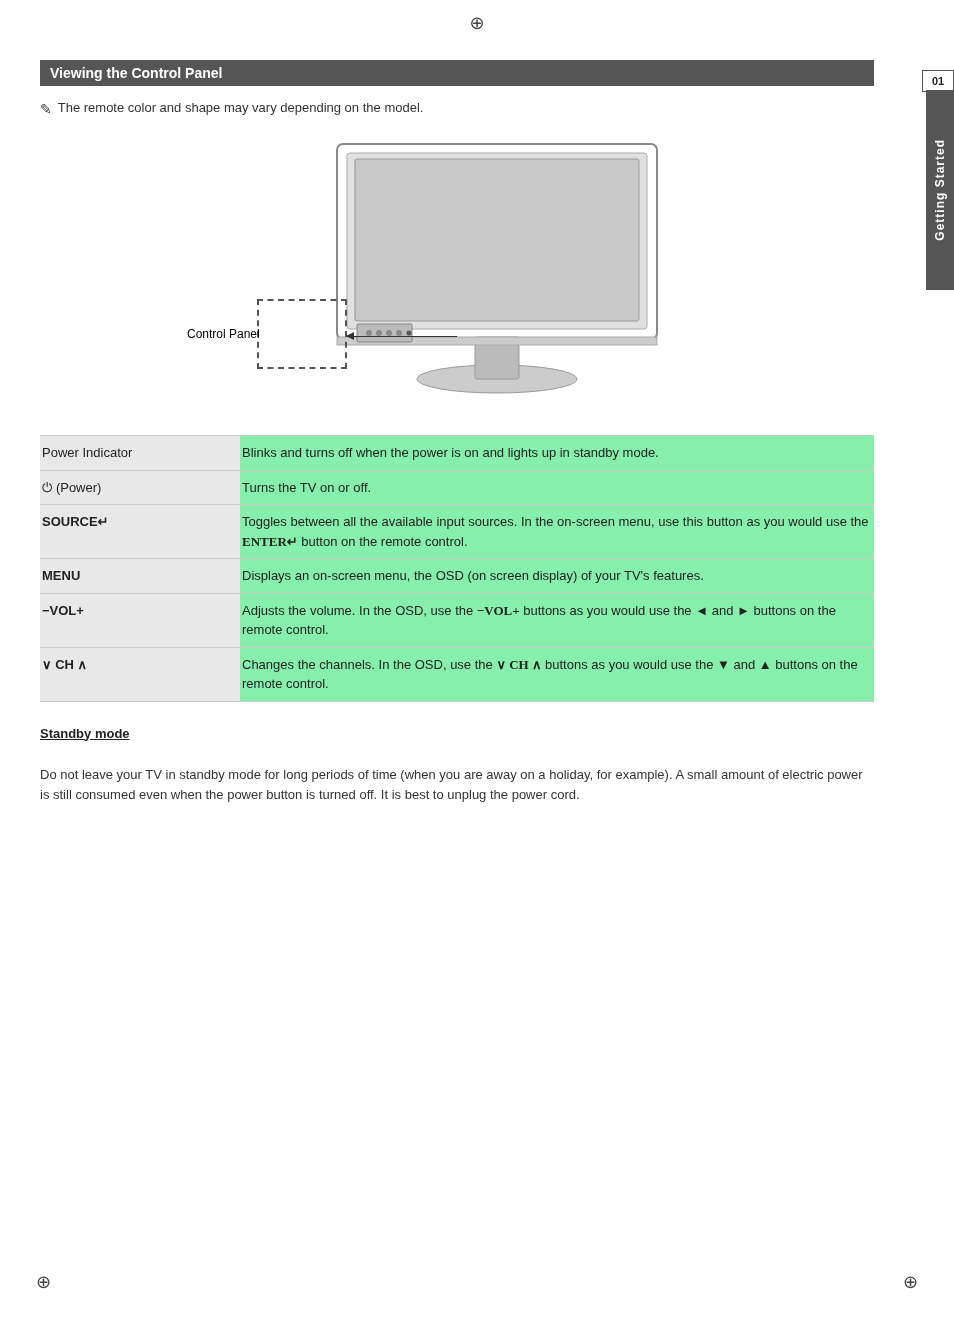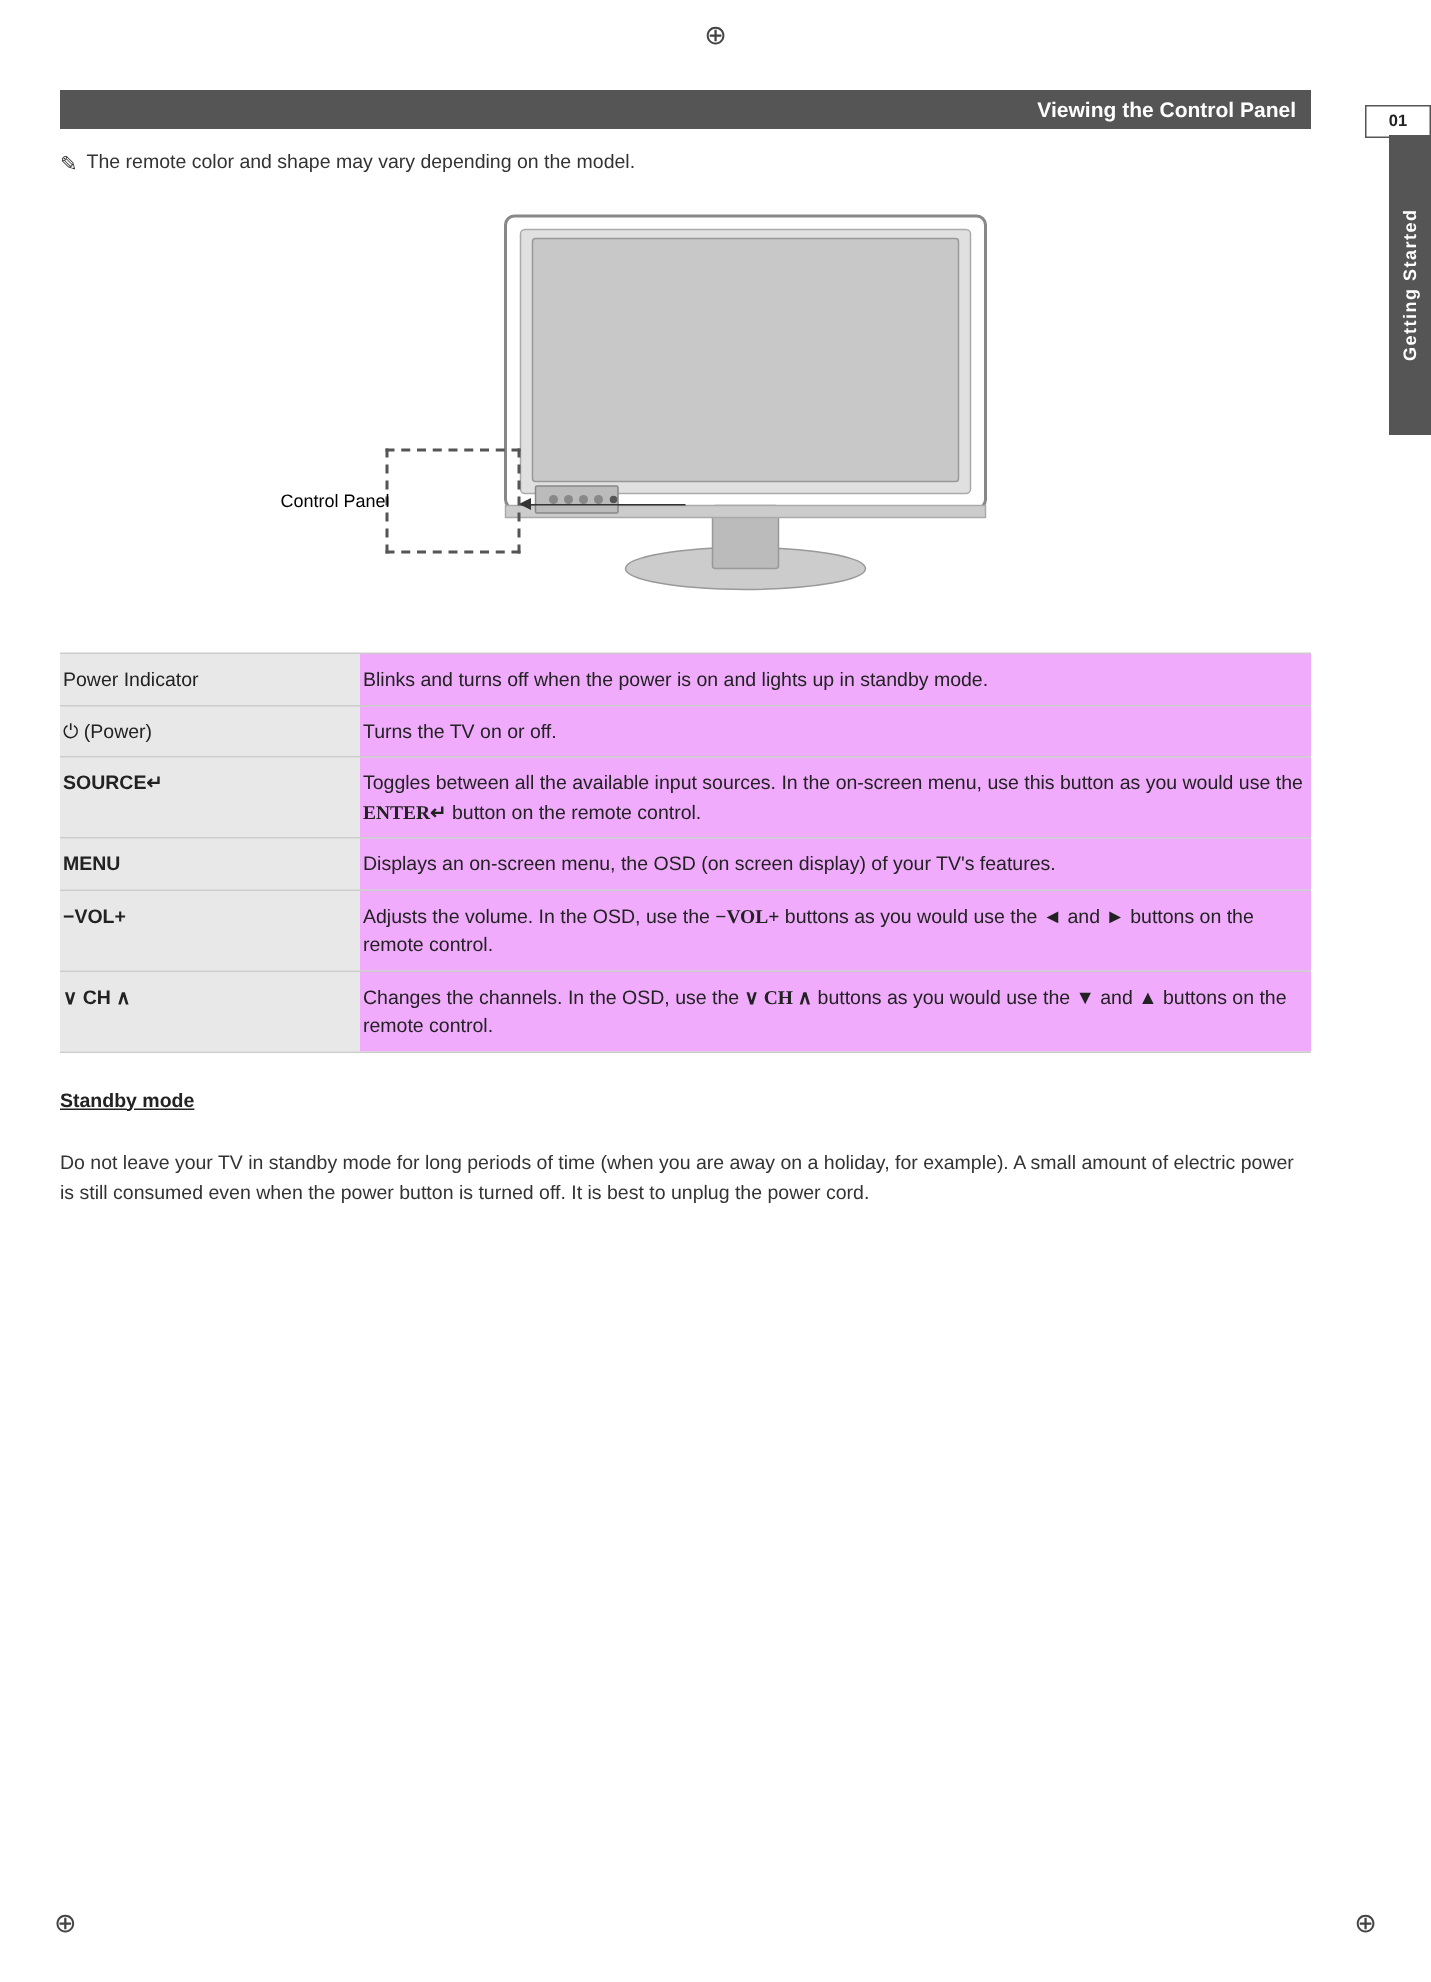--- a/index.html
+++ b/index.html
@@ -41,21 +41,21 @@
       writing-mode: vertical-rl;
       transform: rotate(180deg);
       white-space: nowrap;
       letter-spacing: 1px;
     }
 
     .side-tab-number {
       position: absolute;
       right: 0;
       top: 70px;
-      width: 44px;
+      width: 32px;
       height: 22px;
       background: #fff;
       border: 1px solid #555;
       display: flex;
       align-items: center;
       justify-content: center;
       font-size: 11px;
       font-weight: bold;
     }
 
@@ -63,21 +63,21 @@
     .main-content {
       margin: 0 40px 0 40px;
       padding-top: 60px;
       padding-right: 40px;
     }
 
     
     .title-bar {
       background: #555;
       color: #fff;
-      text-align: right;
+      text-align: left;
       padding: 5px 10px;
       font-size: 14px;
       font-weight: bold;
       margin-bottom: 14px;
     }
 
     
     .note-line {
       font-size: 13px;
       color: #333;
@@ -125,21 +125,21 @@
     }
 
     .features-table td:first-child {
       width: 200px;
       font-weight: normal;
       background: #e8e8e8;
       white-space: nowrap;
     }
 
     .features-table td:last-child {
-      background: #f0abfc;
+      background: #86efac;
     }
 
     .bold-label {
       font-weight: bold;
     }
 
     
     .standby-section {
       margin-top: 10px;
     }

